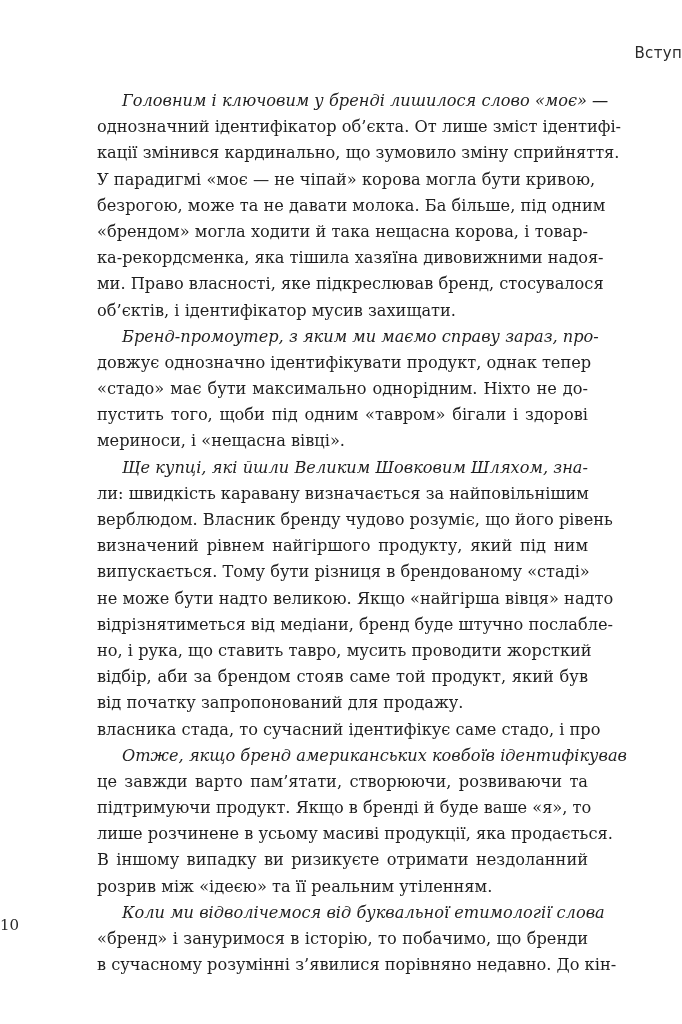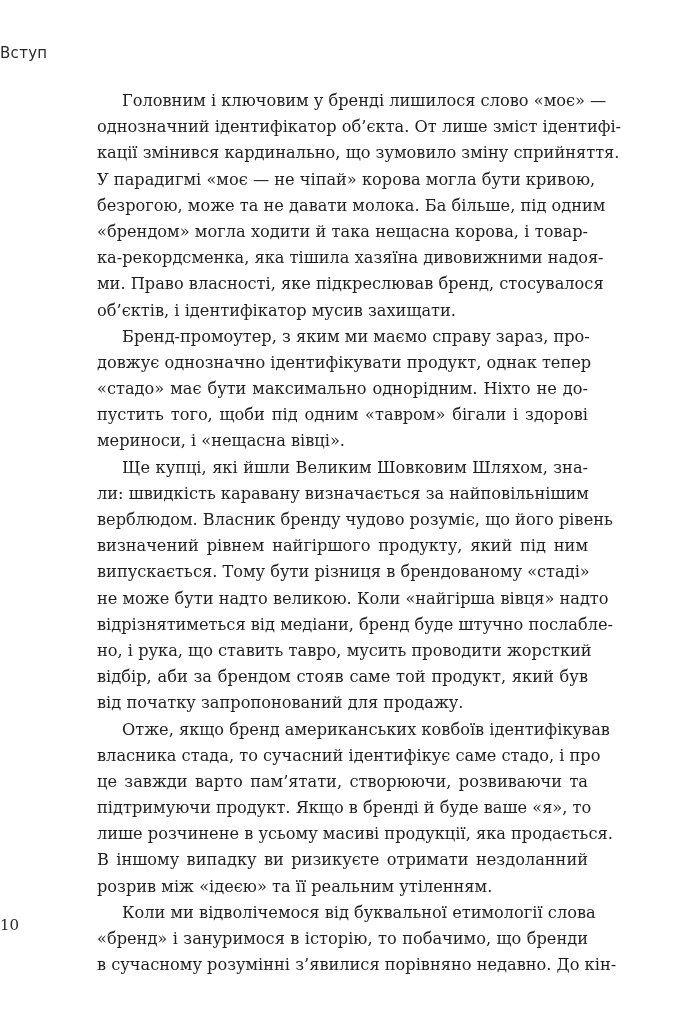--- a/index.html
+++ b/index.html
@@ -12,21 +12,21 @@
       height: 1024px;
       position: relative;
       overflow: hidden;
       color: #1e1e1e;
     }
     .running-head {
       position: absolute;
       top: 44px;
       left: 0;
       width: 682px;
-      text-align: left;
+      text-align: right;
       font-family: "DejaVu Sans", sans-serif;
       font-size: 15px;
       letter-spacing: 0.3px;
       color: #2a2a2a;
     }
     .text-block {
       position: absolute;
       top: 88px;
       left: 97px;
       width: 491px;
@@ -40,20 +40,21 @@
       white-space: nowrap;
       text-align: justify;
       text-align-last: justify;
       height: 26.2px;
     }
     .line.last {
       text-align-last: left;
     }
     .line.indent {
       padding-left: 25px;
+      font-style: italic;
     }
     .folio {
       position: absolute;
       top: 916px;
       left: 0;
       width: 682px;
       font-family: "DejaVu Serif", serif;
       font-size: 15px;
       color: #2a2a2a;
     }
@@ -76,27 +77,27 @@
     <span class="line indent">Бренд-промоутер, з яким ми маємо справу зараз, про-</span>
     <span class="line">довжує однозначно ідентифікувати продукт, однак тепер</span>
     <span class="line">«стадо» має бути максимально однорідним. Ніхто не до-</span>
     <span class="line">пустить того, щоби під одним «тавром» бігали і здорові</span>
     <span class="line last">мериноси, і «нещасна вівці».</span>
     <span class="line indent">Ще купці, які йшли Великим Шовковим Шляхом, зна-</span>
     <span class="line">ли: швидкість каравану визначається за найповільнішим</span>
     <span class="line">верблюдом. Власник бренду чудово розуміє, що його рівень</span>
     <span class="line">визначений рівнем найгіршого продукту, який під ним</span>
     <span class="line">випускається. Тому бути різниця в брендованому «стаді»</span>
-    <span class="line">не може бути надто великою. Коли «найгірша вівця» надто</span>
+    <span class="line">не може бути надто великою. Якщо «найгірша вівця» надто</span>
     <span class="line">відрізнятиметься від медіани, бренд буде штучно послабле-</span>
     <span class="line">но, і рука, що ставить тавро, мусить проводити жорсткий</span>
     <span class="line">відбір, аби за брендом стояв саме той продукт, який був</span>
     <span class="line last">від початку запропонований для продажу.</span>
+    <span class="line">власника стада, то сучасний ідентифікує саме стадо, і про</span>
     <span class="line indent">Отже, якщо бренд американських ковбоїв ідентифікував</span>
-    <span class="line">власника стада, то сучасний ідентифікує саме стадо, і про</span>
     <span class="line">це завжди варто пам’ятати, створюючи, розвиваючи та</span>
     <span class="line">підтримуючи продукт. Якщо в бренді й буде ваше «я», то</span>
     <span class="line">лише розчинене в усьому масиві продукції, яка продається.</span>
     <span class="line">В іншому випадку ви ризикуєте отримати нездоланний</span>
     <span class="line last">розрив між «ідеєю» та її реальним утіленням.</span>
     <span class="line indent">Коли ми відволічемося від буквальної етимології слова</span>
     <span class="line">«бренд» і зануримося в історію, то побачимо, що бренди</span>
     <span class="line">в сучасному розумінні з’явилися порівняно недавно. До кін-</span>
   </div>
 

